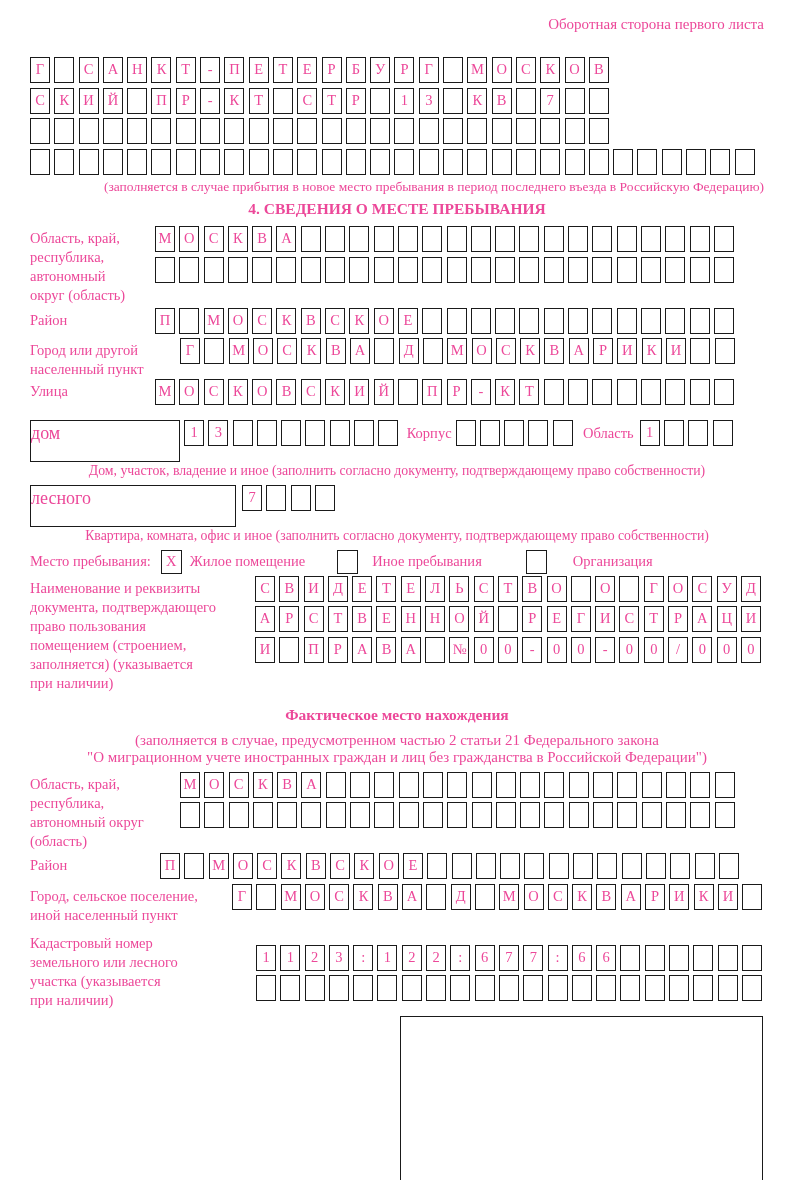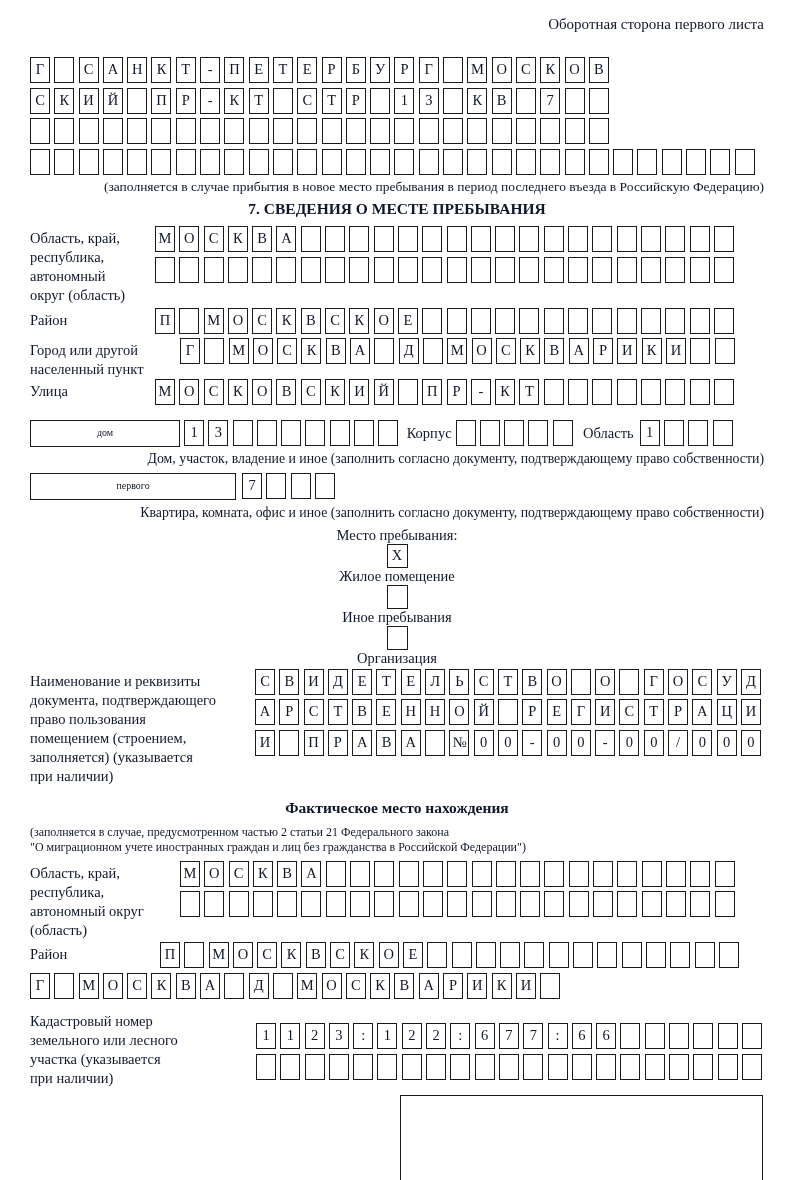--- a/index.html
+++ b/index.html
@@ -2,21 +2,21 @@
 <html lang="ru"><head>
 <meta charset="utf-8">
 <style>
   html,body{margin:0;padding:0;background:#fff;}
   .page{
     position:relative;
     width:800px;height:1180px;
     box-sizing:border-box;
     padding:16px 36px 0 30px;
     background:#fff;
-    color:#0f172a;
+    color:#ec4899;
     font-family:"Liberation Serif","DejaVu Serif",serif;
     overflow:hidden;
   }
   .header-note{
     text-align:right;
     font-size:15px;
     margin-bottom:24px;
   }
   .frow{display:flex;align-items:flex-start;}
   .flabel{
@@ -45,63 +45,63 @@
     flex-shrink:0;
     background:#fff;
   }
   .caption{
     font-size:13.5px;
     text-align:right;
     margin:1px 0 5px 0;
   }
   .caption-left{
     font-size:13.8px;
-    text-align:right;
+    text-align:center;
     margin:1px 0 6px 0;
   }
   .section-title{
     text-align:center;
     font-weight:bold;
     font-size:15.5px;
     margin:4px 0 8px 0;
   }
   .labelbox{
     box-sizing:border-box;
     border:1.6px solid #1a1a1a;
-    height:27px;
-    text-align:center;
-    font-size:10px;
+    height:42px;
+    font-size:18px;
     line-height:24px;
     flex-shrink:0;
   }
   .inline-label{
     font-size:14.5px;
     line-height:27px;
     flex-shrink:0;
   }
   .gap4{width:4px;flex-shrink:0;}
   .gap6{width:6px;flex-shrink:0;}
-  .stay-row{display:flex;align-items:center;margin:6px 0 2px 0;font-size:14.5px;flex-direction:column;}
+  .stay-row{display:flex;align-items:center;margin:6px 0 2px 0;font-size:14.5px;}
   .checkbox{
     box-sizing:border-box;
     width:21px;height:24px;
     border:1.6px solid #1a1a1a;
     text-align:center;
     font-size:14.5px;
     line-height:21px;
     flex-shrink:0;
   }
   .stay-note{
     font-size:13.5px;
     margin:1px 0 8px 180px;
     width:260px;
     text-align:center;
   }
   .fact-note{
-    font-size:12px;
+    font-size:15px;
+    text-align:center;
     white-space:pre-line;
     margin:0 0 6px 0;
   }
   .stamp-box{
     box-sizing:border-box;
     margin-left:370px;
     width:363px;height:172px;
     border:1.8px solid #1a1a1a;
   }
   .mt2{margin-top:2px;}
@@ -224,21 +224,21 @@
       <span class="cell"></span>
       <span class="cell"></span>
       <span class="cell"></span>
       <span class="cell"></span>
       <span class="cell"></span>
       <span class="cell"></span>
       <span class="cell"></span>
     </div>
   <div class="caption">(заполняется в случае прибытия в новое место пребывания в период последнего въезда в Российскую Федерацию)</div>
 
-  <div class="section-title">7. СВЕДЕНИЯ О МЕСТЕ ПРЕБЫВАНИЯ</div>
+  <div class="section-title">4. СВЕДЕНИЯ О МЕСТЕ ПРЕБЫВАНИЯ</div>
 
   <div class="frow">
     <div class="flabel w125">Область, край,
 республика,
 автономный
 округ (область)</div>
     <div class="rows">
       <div class="cellrow">
           <span class="cell">М</span>
           <span class="cell">О</span>
@@ -414,21 +414,21 @@
     <div class="cellrow">
         <span class="cell">1</span>
         <span class="cell"></span>
         <span class="cell"></span>
         <span class="cell"></span>
       </div>
   </div>
   <div class="caption-left">Дом, участок, владение и иное (заполнить согласно документу, подтверждающему право собственности)</div>
 
   <div class="frow">
-    <div class="labelbox" style="width:206px;">первого</div>
+    <div class="labelbox" style="width:206px;">лесного</div>
     <div class="gap6"></div>
     <div class="cellrow">
         <span class="cell">7</span>
         <span class="cell"></span>
         <span class="cell"></span>
         <span class="cell"></span>
       </div>
   </div>
   <div class="caption-left">Квартира, комната, офис и иное (заполнить согласно документу, подтверждающему право собственности)</div>
 
@@ -615,20 +615,22 @@
         <span class="cell"></span>
         <span class="cell"></span>
         <span class="cell"></span>
         <span class="cell"></span>
         <span class="cell"></span>
         <span class="cell"></span>
       </div>
   </div>
 
   <div class="frow">
+    <div class="flabel w202">Город, сельское поселение,
+иной населенный пункт</div>
     <div class="cellrow">
         <span class="cell">Г</span>
         <span class="cell"></span>
         <span class="cell">М</span>
         <span class="cell">О</span>
         <span class="cell">С</span>
         <span class="cell">К</span>
         <span class="cell">В</span>
         <span class="cell">А</span>
         <span class="cell"></span>

